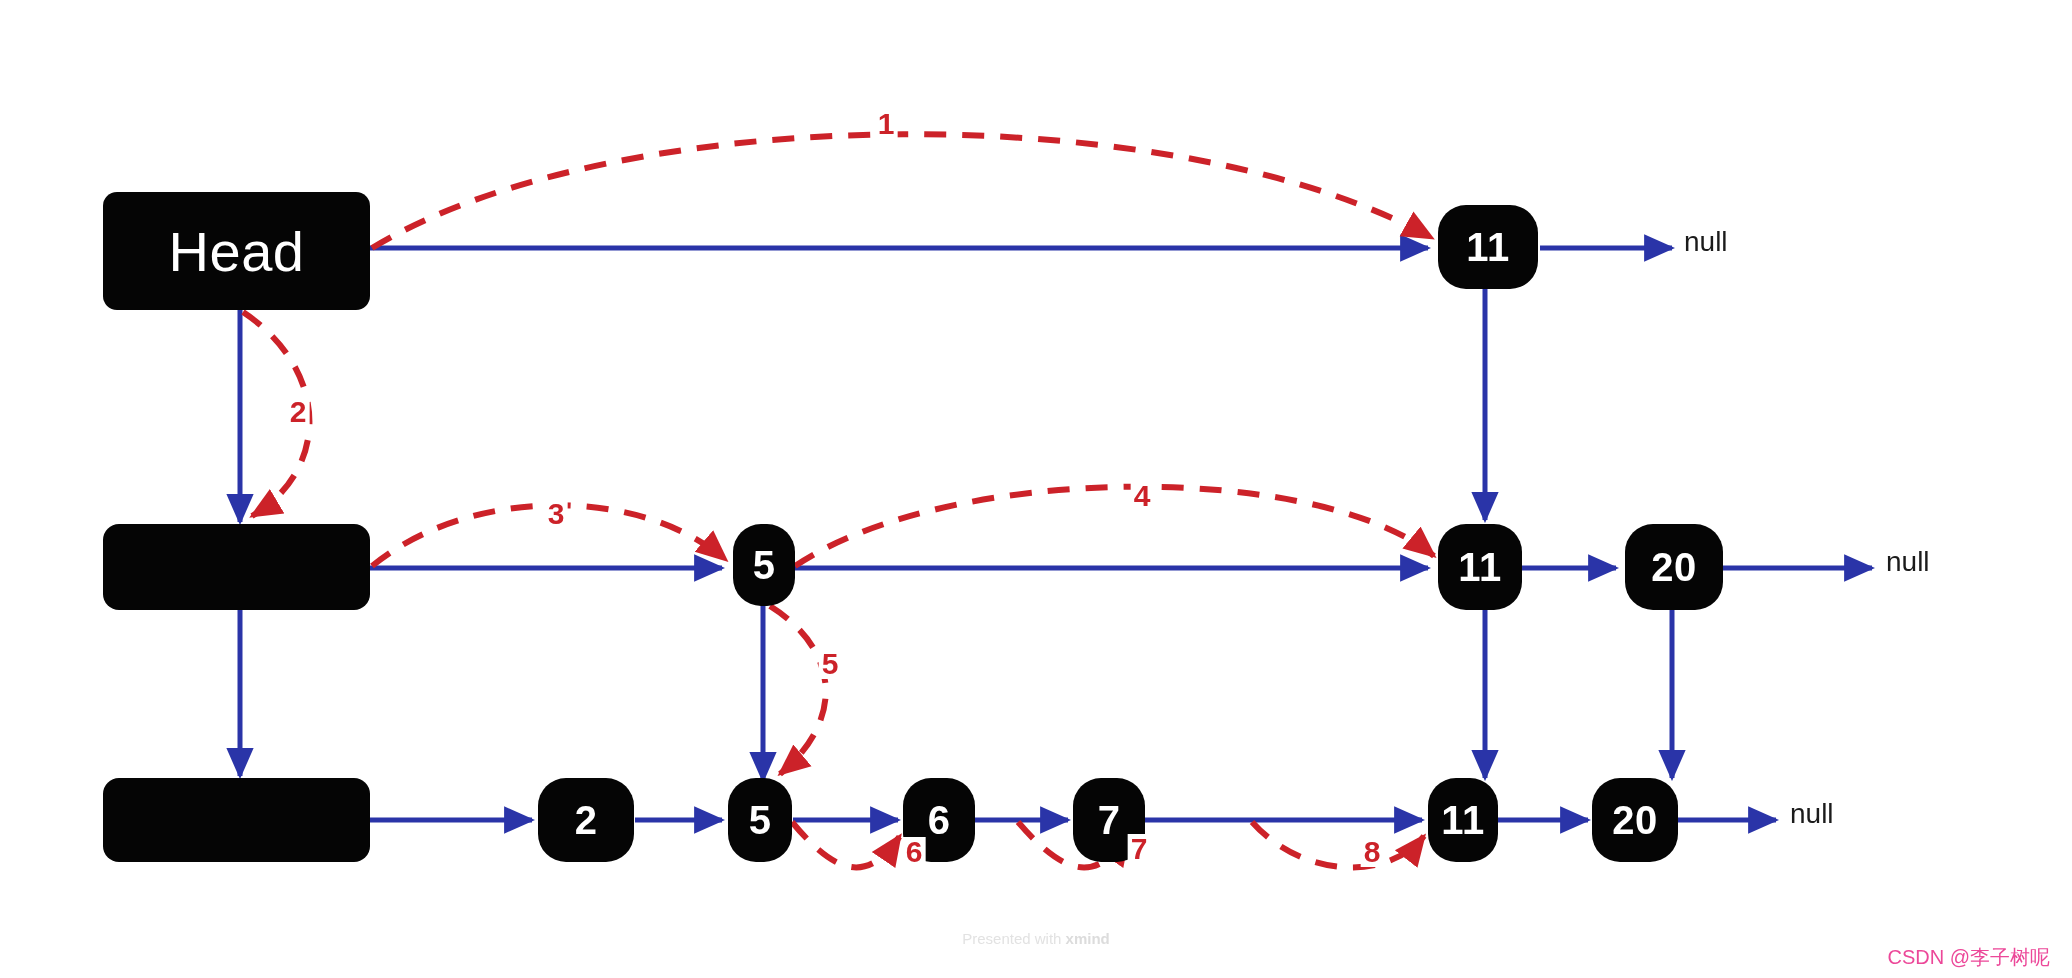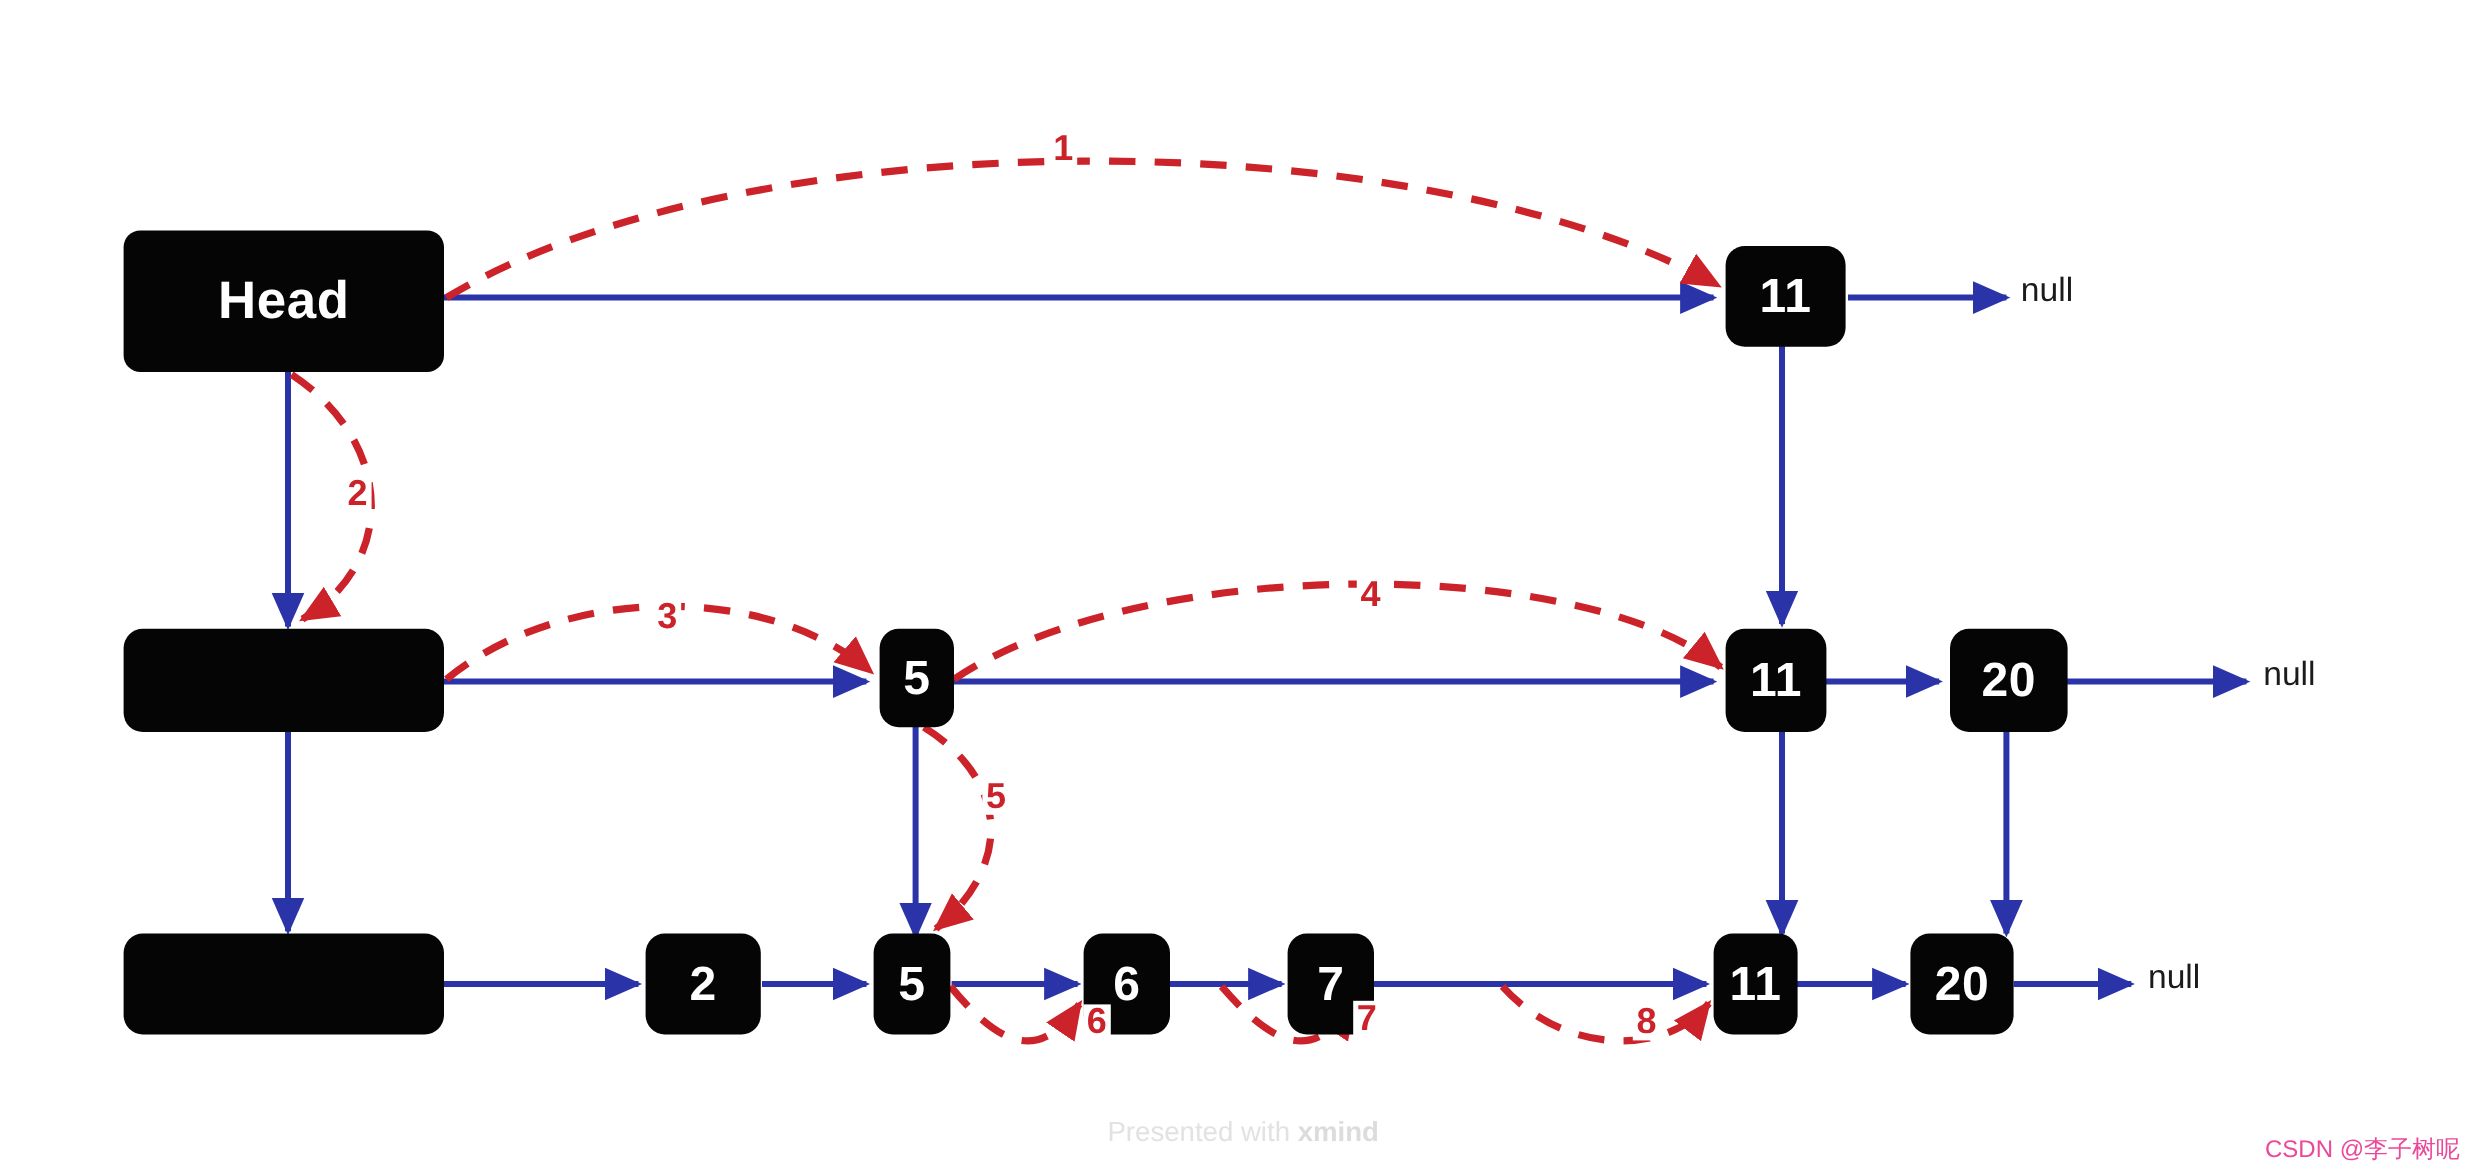--- a/index.html
+++ b/index.html
@@ -20,34 +20,34 @@
   #diagram-svg {
     position: absolute;
     left: 0;
     top: 0;
     width: 2072px;
     height: 978px;
   }
   .node-box {
     position: absolute;
     background: #050505;
-    border-radius: 16px;
+    border-radius: 28px;
     display: flex;
     align-items: center;
     justify-content: center;
     color: #ffffff;
     font-family: "Liberation Sans", sans-serif;
     font-weight: 700;
     letter-spacing: 0.5px;
     box-sizing: border-box;
   }
   .node-head {
     border-radius: 14px;
-    font-size: 44px;
-    font-weight: 700;
+    font-size: 56px;
+    font-weight: 400;
   }
   .node-blank {
     border-radius: 16px;
   }
   .node-val {
     font-size: 40px;
     font-weight: 600;
   }
   .null-label {
     position: absolute;
@@ -69,21 +69,21 @@
     padding: 0 3px;
     line-height: 1;
   }
   #footer-credit {
     position: absolute;
     left: 0;
     right: 0;
     top: 930px;
     text-align: center;
     font-family: "Liberation Sans", sans-serif;
-    font-size: 23px;
+    font-size: 15px;
     color: #e2e2e2;
     white-space: nowrap;
   }
   #footer-credit .brand {
     font-weight: 700;
     color: #dcdcdc;
   }
   #watermark {
     position: absolute;
     right: 22px;

